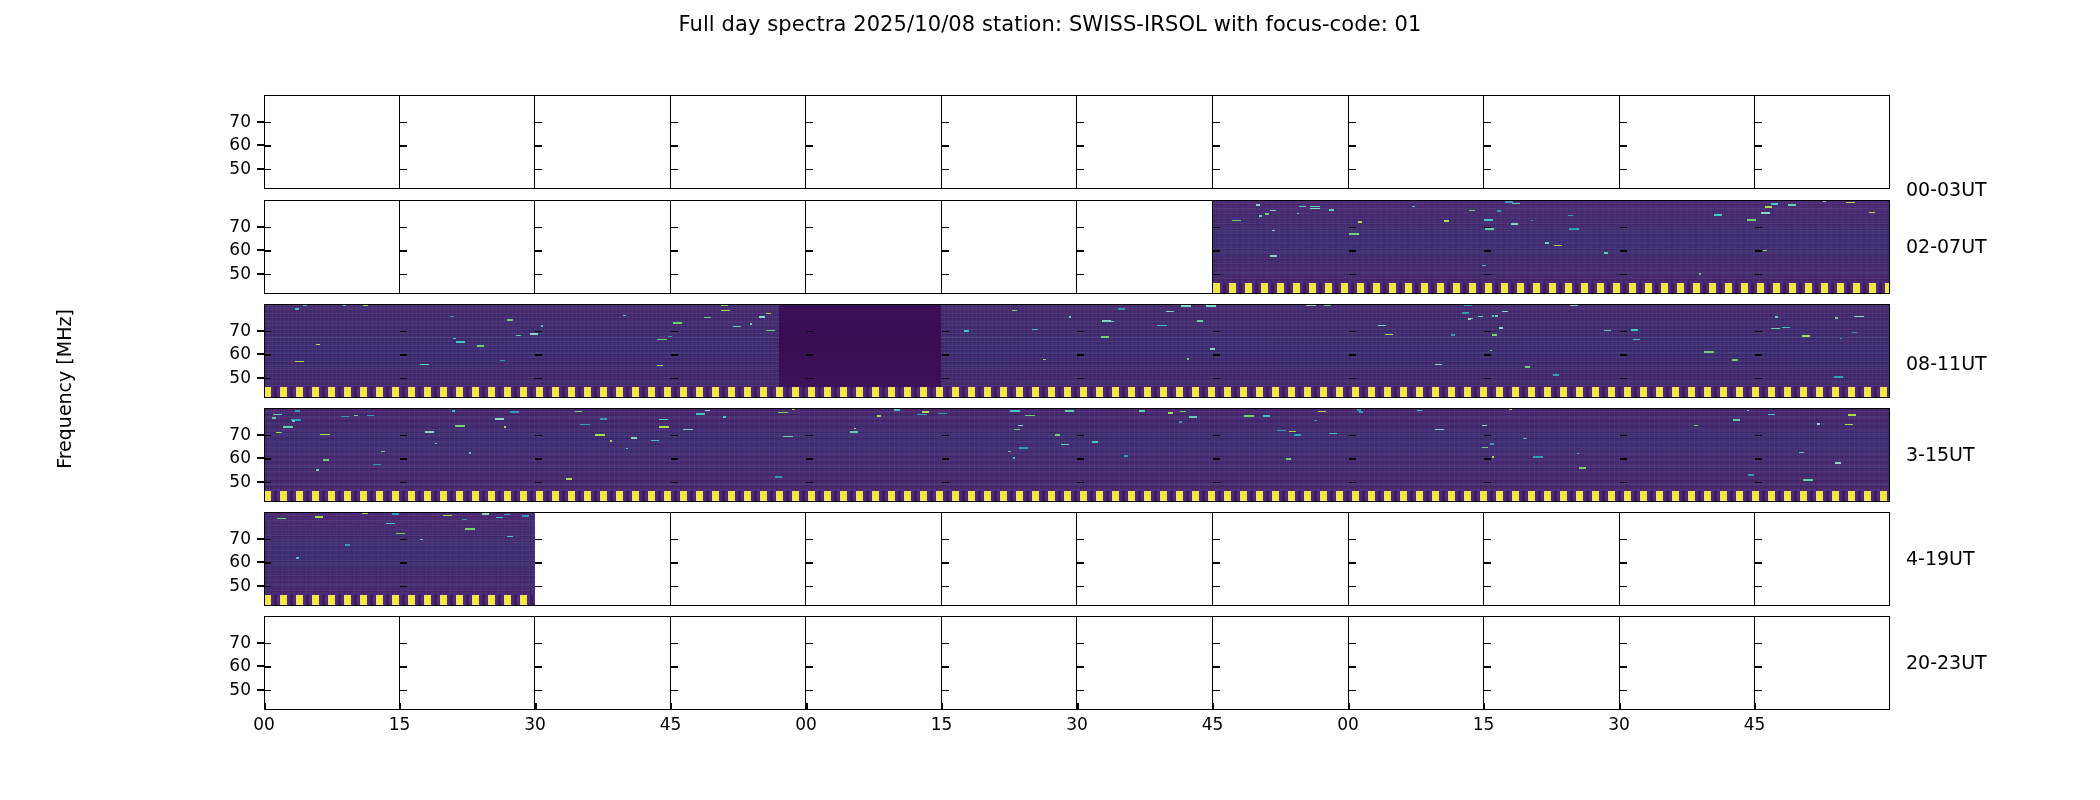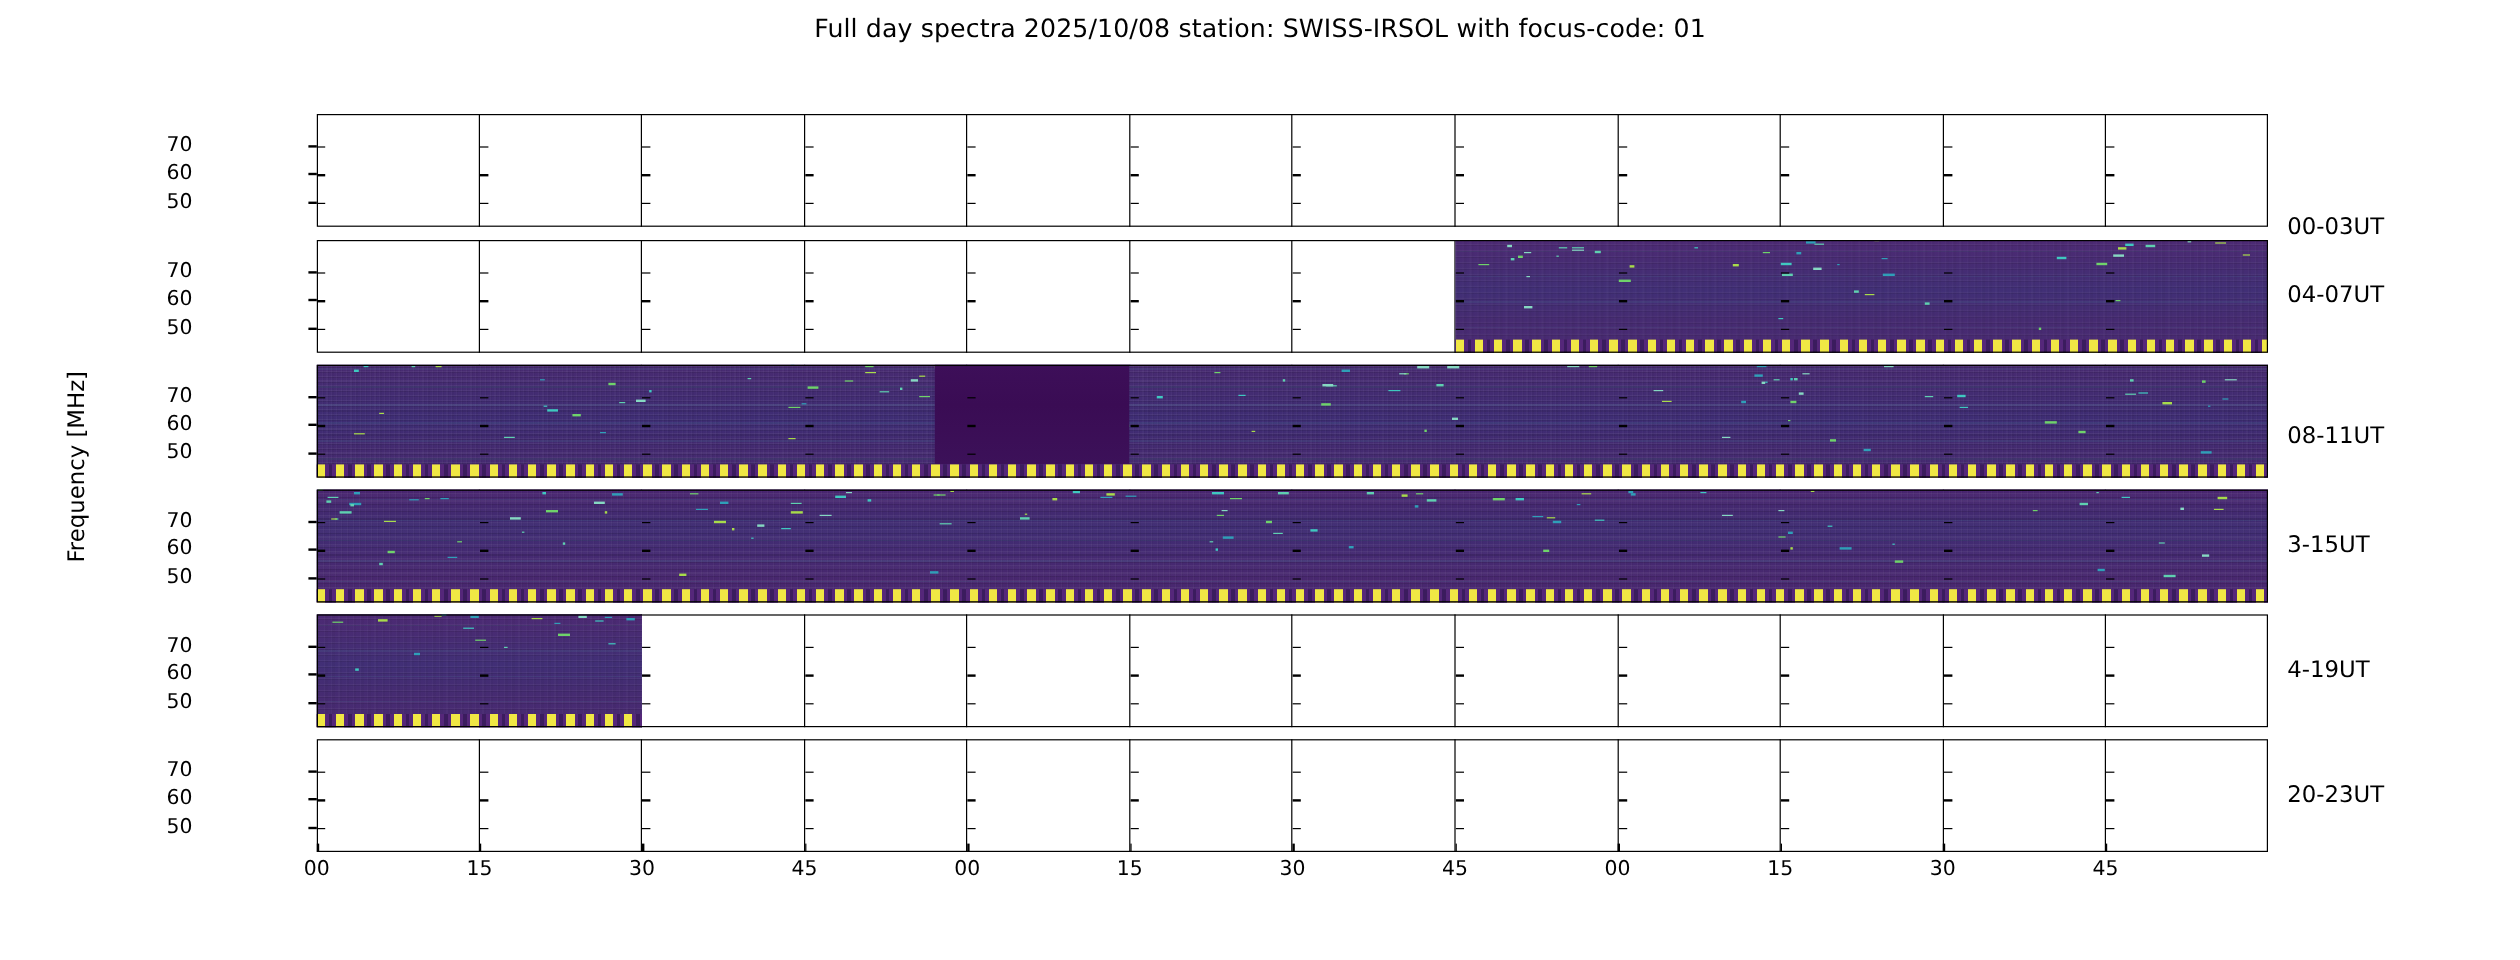--- a/index.html
+++ b/index.html
@@ -192,23 +192,22 @@
       #3b1c5e 10px, #3b1c5e 13px,
       #55277a 13px, #55277a 16px);
     background-color: #4a2370;
   }
 
   
   .ylab {
     position: absolute;
     right: 2112px; 
     font-size: 17px;
-    text-align: center;
+    text-align: right;
     white-space: nowrap;
-    padding-left: 24px;
   }
   .ytickmark {
     position: absolute;
     width: 7px;
     height: 1.6px;
     background: #000;
   }
 
   
   .rowlabel {
@@ -691,21 +690,21 @@
     <div class="ytickmark" style="left: 257px; top: 144.49px;"></div>
     <div class="ylab" style="left: 0px; width: 251px; top: 157.79px;">50</div>
     <div class="ytickmark" style="left: 257px; top: 167.99px;"></div>
     <div class="rowlabel" style="top: 130px; margin-top: 48px;">00-03UT</div>
     <div class="ylab" style="left: 0px; width: 251px; top: 215.79px;">70</div>
     <div class="ytickmark" style="left: 257px; top: 225.99px;"></div>
     <div class="ylab" style="left: 0px; width: 251px; top: 239.29px;">60</div>
     <div class="ytickmark" style="left: 257px; top: 249.49px;"></div>
     <div class="ylab" style="left: 0px; width: 251px; top: 262.79px;">50</div>
     <div class="ytickmark" style="left: 257px; top: 272.99px;"></div>
-    <div class="rowlabel" style="top: 235px;">04-07UT</div>
+    <div class="rowlabel" style="top: 235px;">02-07UT</div>
     <div class="ylab" style="left: 0px; width: 251px; top: 319.79px;">70</div>
     <div class="ytickmark" style="left: 257px; top: 329.99px;"></div>
     <div class="ylab" style="left: 0px; width: 251px; top: 343.29px;">60</div>
     <div class="ytickmark" style="left: 257px; top: 353.49px;"></div>
     <div class="ylab" style="left: 0px; width: 251px; top: 366.79px;">50</div>
     <div class="ytickmark" style="left: 257px; top: 376.99px;"></div>
     <div class="rowlabel" style="top: 352px;">08-11UT</div>
     <div class="ylab" style="left: 0px; width: 251px; top: 423.79px;">70</div>
     <div class="ytickmark" style="left: 257px; top: 433.99px;"></div>
     <div class="ylab" style="left: 0px; width: 251px; top: 447.29px;">60</div>

